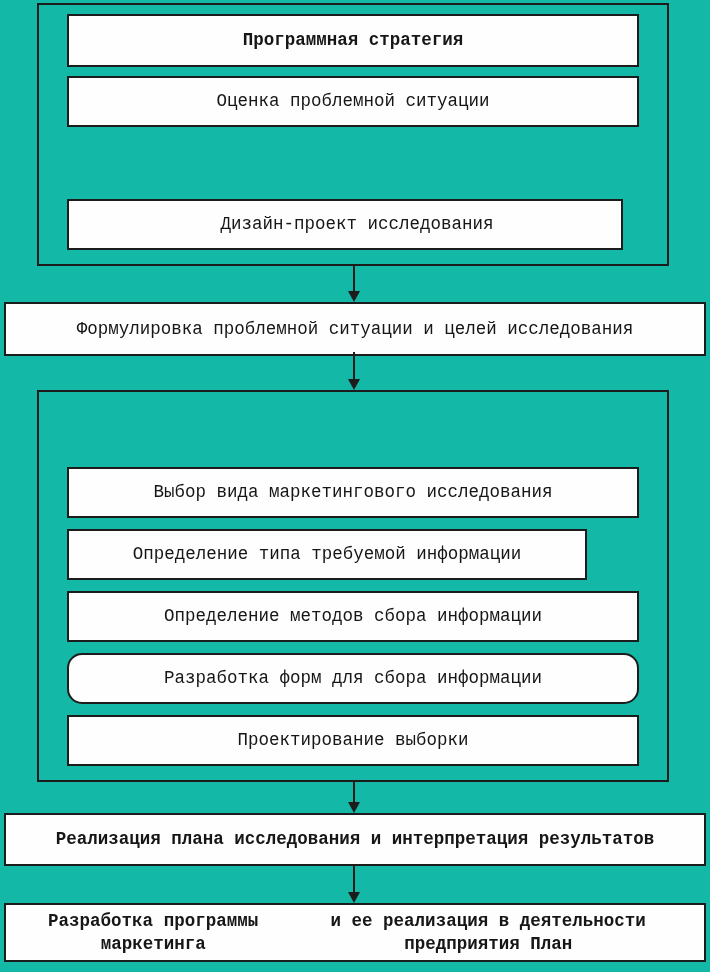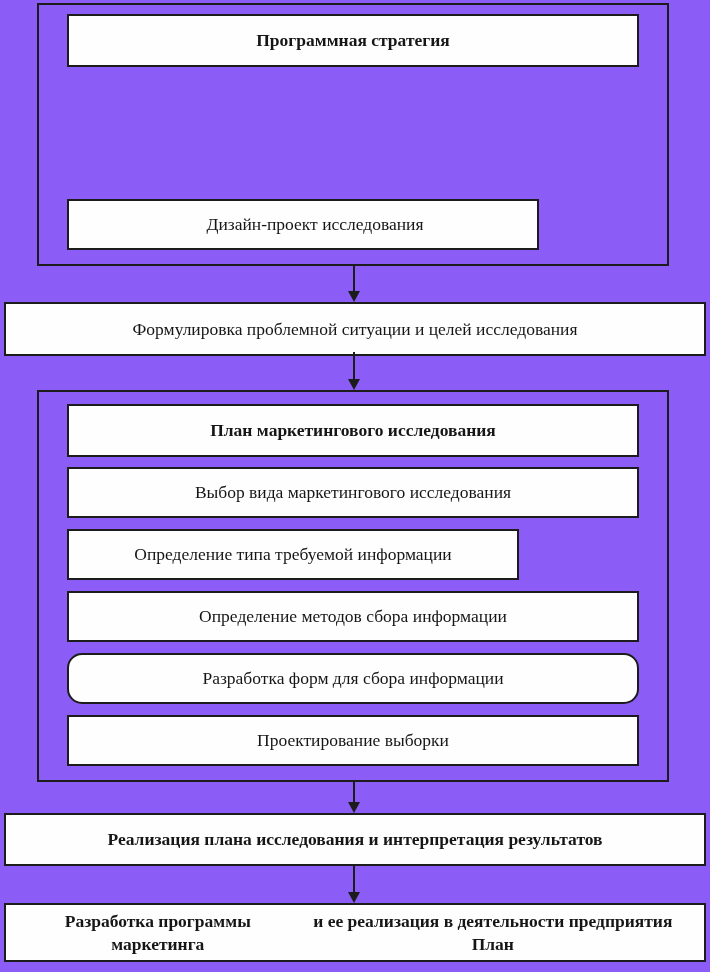--- a/index.html
+++ b/index.html
@@ -4,22 +4,22 @@
 <style>
   html, body {
     margin: 0;
     padding: 0;
     background: #ffffff;
   }
   .page {
     position: relative;
     width: 710px;
     height: 972px;
-    background: #8b5cf6;
-    font-family: Liberation Serif, serif;
+    background: #14b8a6;
+    font-family: Liberation Mono, monospace;
     color: #161616;
     overflow: hidden;
   }
   .box {
     position: absolute;
     border: 2px solid #1c1c1c;
     background: #fefefe;
     display: flex;
     align-items: center;
     justify-content: center;
@@ -64,37 +64,37 @@
 </style>
 </head>
 <body>
 
 <div class="page">
 
   <div class="group" style="left:37px; top:3px; width:632px; height:263px;"></div>
 
   <div class="box bold" style="left:67px; top:14px; width:572px; height:53px;">Программная стратегия</div>
 
+  <div class="box" style="left:67px; top:76px; width:572px; height:51px;">Оценка проблемной ситуации</div>
 
 
-  <div class="box" style="left:67px; top:199px; width:472px; height:51px;padding-left:38px;">Дизайн-проект исследования</div>
+  <div class="box" style="left:67px; top:199px; width:556px; height:51px;padding-left:38px;">Дизайн-проект исследования</div>
 
   <div class="arrow" style="left:353px; top:266px; height:36px;"></div>
 
   <div class="box" style="left:4px; top:302px; width:702px; height:54px;">Формулировка проблемной ситуации и целей исследования</div>
 
   <div class="arrow" style="left:353px; top:352px; height:38px;"></div>
 
   <div class="group" style="left:37px; top:390px; width:632px; height:392px;"></div>
 
-  <div class="box bold" style="left:67px; top:404px; width:572px; height:53px;">План маркетингового исследования</div>
 
   <div class="box" style="left:67px; top:467px; width:572px; height:51px;">Выбор вида маркетингового исследования</div>
 
-  <div class="box" style="left:67px; top:529px; width:452px; height:51px;">Определение типа требуемой информации</div>
+  <div class="box" style="left:67px; top:529px; width:520px; height:51px;">Определение типа требуемой информации</div>
 
   <div class="box" style="left:67px; top:591px; width:572px; height:51px;">Определение методов сбора информации</div>
 
   <div class="box" style="left:67px; top:653px; width:572px; height:51px;border-radius:15px;">Разработка форм для сбора информации</div>
 
   <div class="box" style="left:67px; top:715px; width:572px; height:51px;">Проектирование выборки</div>
 
   <div class="arrow" style="left:353px; top:782px; height:31px;"></div>
 
   <div class="box bold" style="left:4px; top:813px; width:702px; height:53px;">Реализация плана исследования и интерпретация результатов</div>

